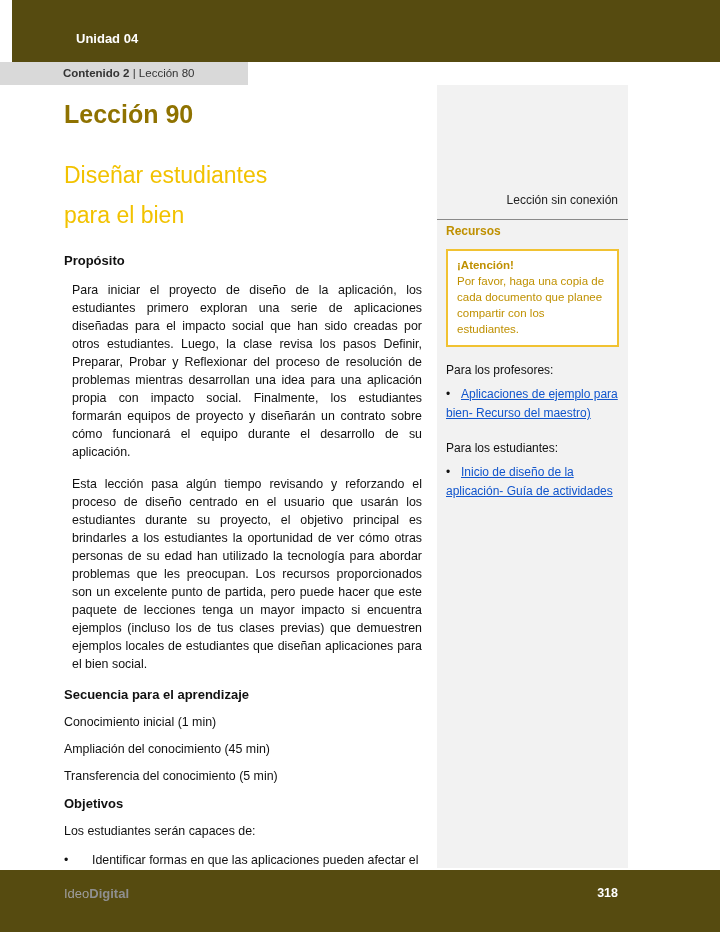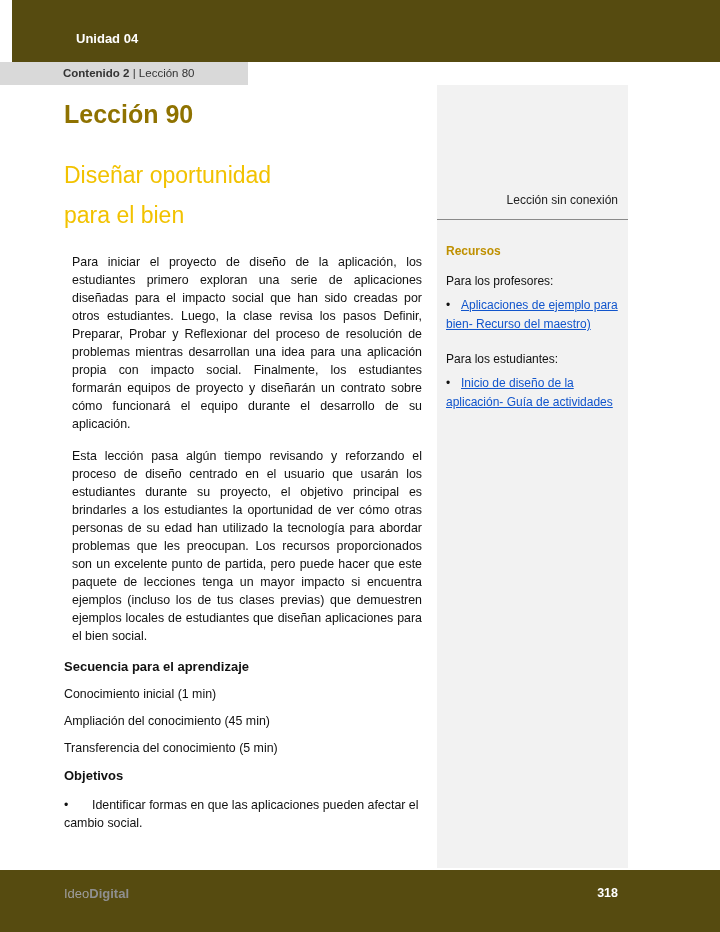--- a/index.html
+++ b/index.html
@@ -25,21 +25,21 @@
   p.item { font-size:12.4px; line-height:15px; margin:0 0 12px; }
   h3.objectives { margin-top:4px; }
   .bullet { display:inline-block; width:28px; }
   .bullet.sb { width:15px; }
   p.bulleted { line-height:18px; }
 
   
   .sidebar { position:absolute; left:437px; top:85px; width:191px; height:783px; background:#f2f2f2; padding:0 9px; }
   .offline { margin-top:108px; text-align:right; font-size:12px; color:#222222; padding-right:1px; }
   .rule { border:none; border-top:1px solid #8a8a8a; margin:12px -9px 0; }
-  .resources { margin-top:24px; font-size:12px; font-weight:bold; color:#bf9000; }
+  .resources { margin-top:4px; font-size:12px; font-weight:bold; color:#bf9000; }
   .attention { margin-top:11px; border:2px solid #f1c232; background:#ffffff; padding:8px 9px; }
   .attn-title { font-size:11.5px; font-weight:bold; color:#bf9000; margin:0 0 2px; }
   .attn-body { font-size:11.5px; color:#bf9000; line-height:16px; margin:0; }
   .side-label { margin-top:16px; font-size:12px; color:#111111; }
   .side-link { margin-top:8px; font-size:12px; line-height:19px; color:#111111; }
   .side-link .link { color:#1155cc; text-decoration:underline; cursor:pointer; }
   .side-label.students { margin-top:18px; }
 
   
   .footbar { position:absolute; left:0; top:870px; width:720px; height:80px; background:#564b10; }
@@ -58,41 +58,47 @@
 
   <div class="crumbstrip">
     <span class="crumb-bold">Contenido 2</span>
     <span class="crumb-rest">| Lección 80</span>
   </div>
 
   <main class="main-col">
     <h1>Lección 90</h1>
 
     <h2 class="subtitle">
-      <span>Diseñar oportunidad</span><br>
+      <span>Diseñar estudiantes</span><br>
       <span>para el bien</span>
     </h2>
 
+    <h3>Propósito</h3>
     <p class="body">Para iniciar el proyecto de diseño de la aplicación, los estudiantes primero exploran una serie de aplicaciones diseñadas para el impacto social que han sido creadas por otros estudiantes. Luego, la clase revisa los pasos Definir, Preparar, Probar y Reflexionar del proceso de resolución de problemas mientras desarrollan una idea para una aplicación propia con impacto social. Finalmente, los estudiantes formarán equipos de proyecto y diseñarán un contrato sobre cómo funcionará el equipo durante el desarrollo de su aplicación.</p>
     <p class="body">Esta lección pasa algún tiempo revisando y reforzando el proceso de diseño centrado en el usuario que usarán los estudiantes durante su proyecto, el objetivo principal es brindarles a los estudiantes la oportunidad de ver cómo otras personas de su edad han utilizado la tecnología para abordar problemas que les preocupan. Los recursos proporcionados son un excelente punto de partida, pero puede hacer que este paquete de lecciones tenga un mayor impacto si encuentra ejemplos (incluso los de tus clases previas) que demuestren ejemplos locales de estudiantes que diseñan aplicaciones para el bien social.</p>
 
     <h3>Secuencia para el aprendizaje</h3>
     <p class="item">Conocimiento inicial (1 min)</p>
     <p class="item">Ampliación del conocimiento (45 min)</p>
     <p class="item">Transferencia del conocimiento (5 min)</p>
 
     <h3 class="objectives">Objetivos</h3>
+    <p class="item">Los estudiantes serán capaces de:</p>
     <p class="item bulleted"><span class="bullet">•</span><span>Identificar formas en que las aplicaciones pueden afectar el cambio social.</span></p>
   </main>
 
   <aside class="sidebar">
     <p class="offline">Lección sin conexión</p>
     <hr class="rule">
     <p class="resources">Recursos</p>
 
+    <div class="attention">
+      <p class="attn-title">¡Atención!</p>
+      <p class="attn-body">Por favor, haga una copia de cada documento que planee compartir con los estudiantes.</p>
+    </div>
 
     <p class="side-label">Para los profesores:</p>
     <p class="side-link"><span class="bullet sb">•</span><a class="link">Aplicaciones de ejemplo para bien- Recurso del maestro)</a></p>
 
     <p class="side-label students">Para los estudiantes:</p>
     <p class="side-link"><span class="bullet sb">•</span><a class="link">Inicio de diseño de la aplicación- Guía de actividades</a></p>
   </aside>
 
   <footer class="footbar">
     <span class="brand"><span class="brand-light">Ideo</span><span class="brand-bold">Digital</span></span>

